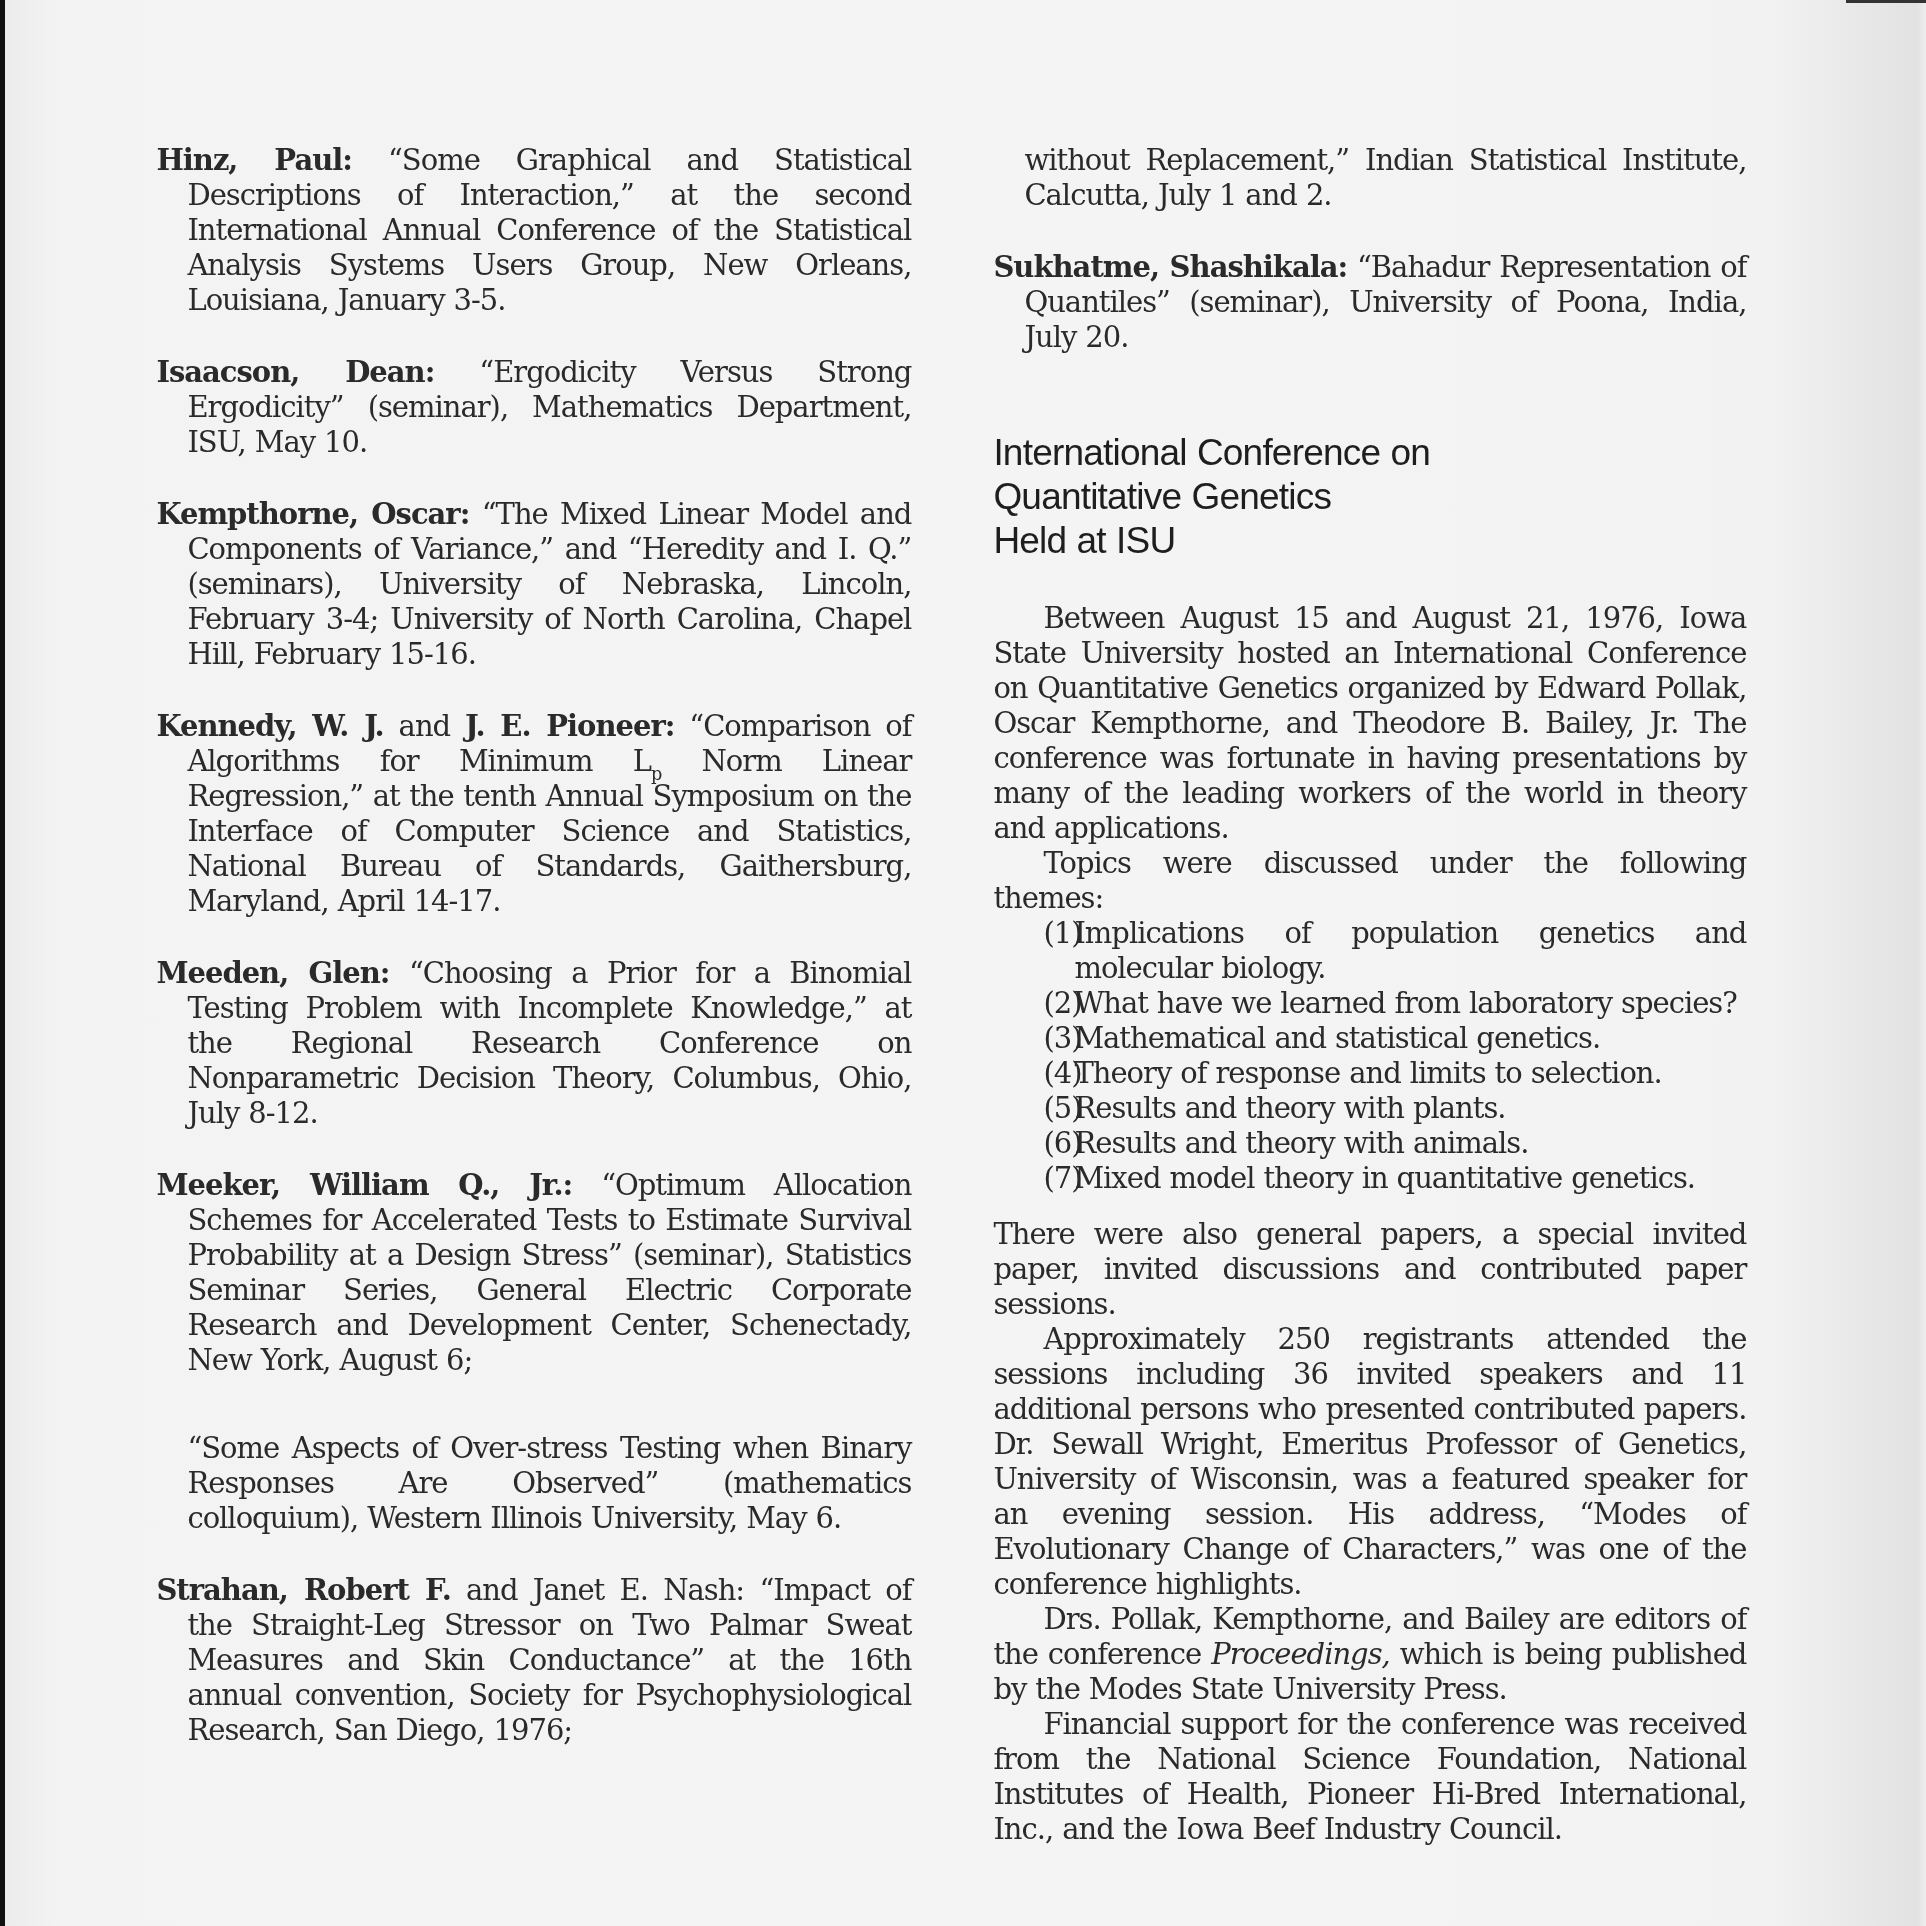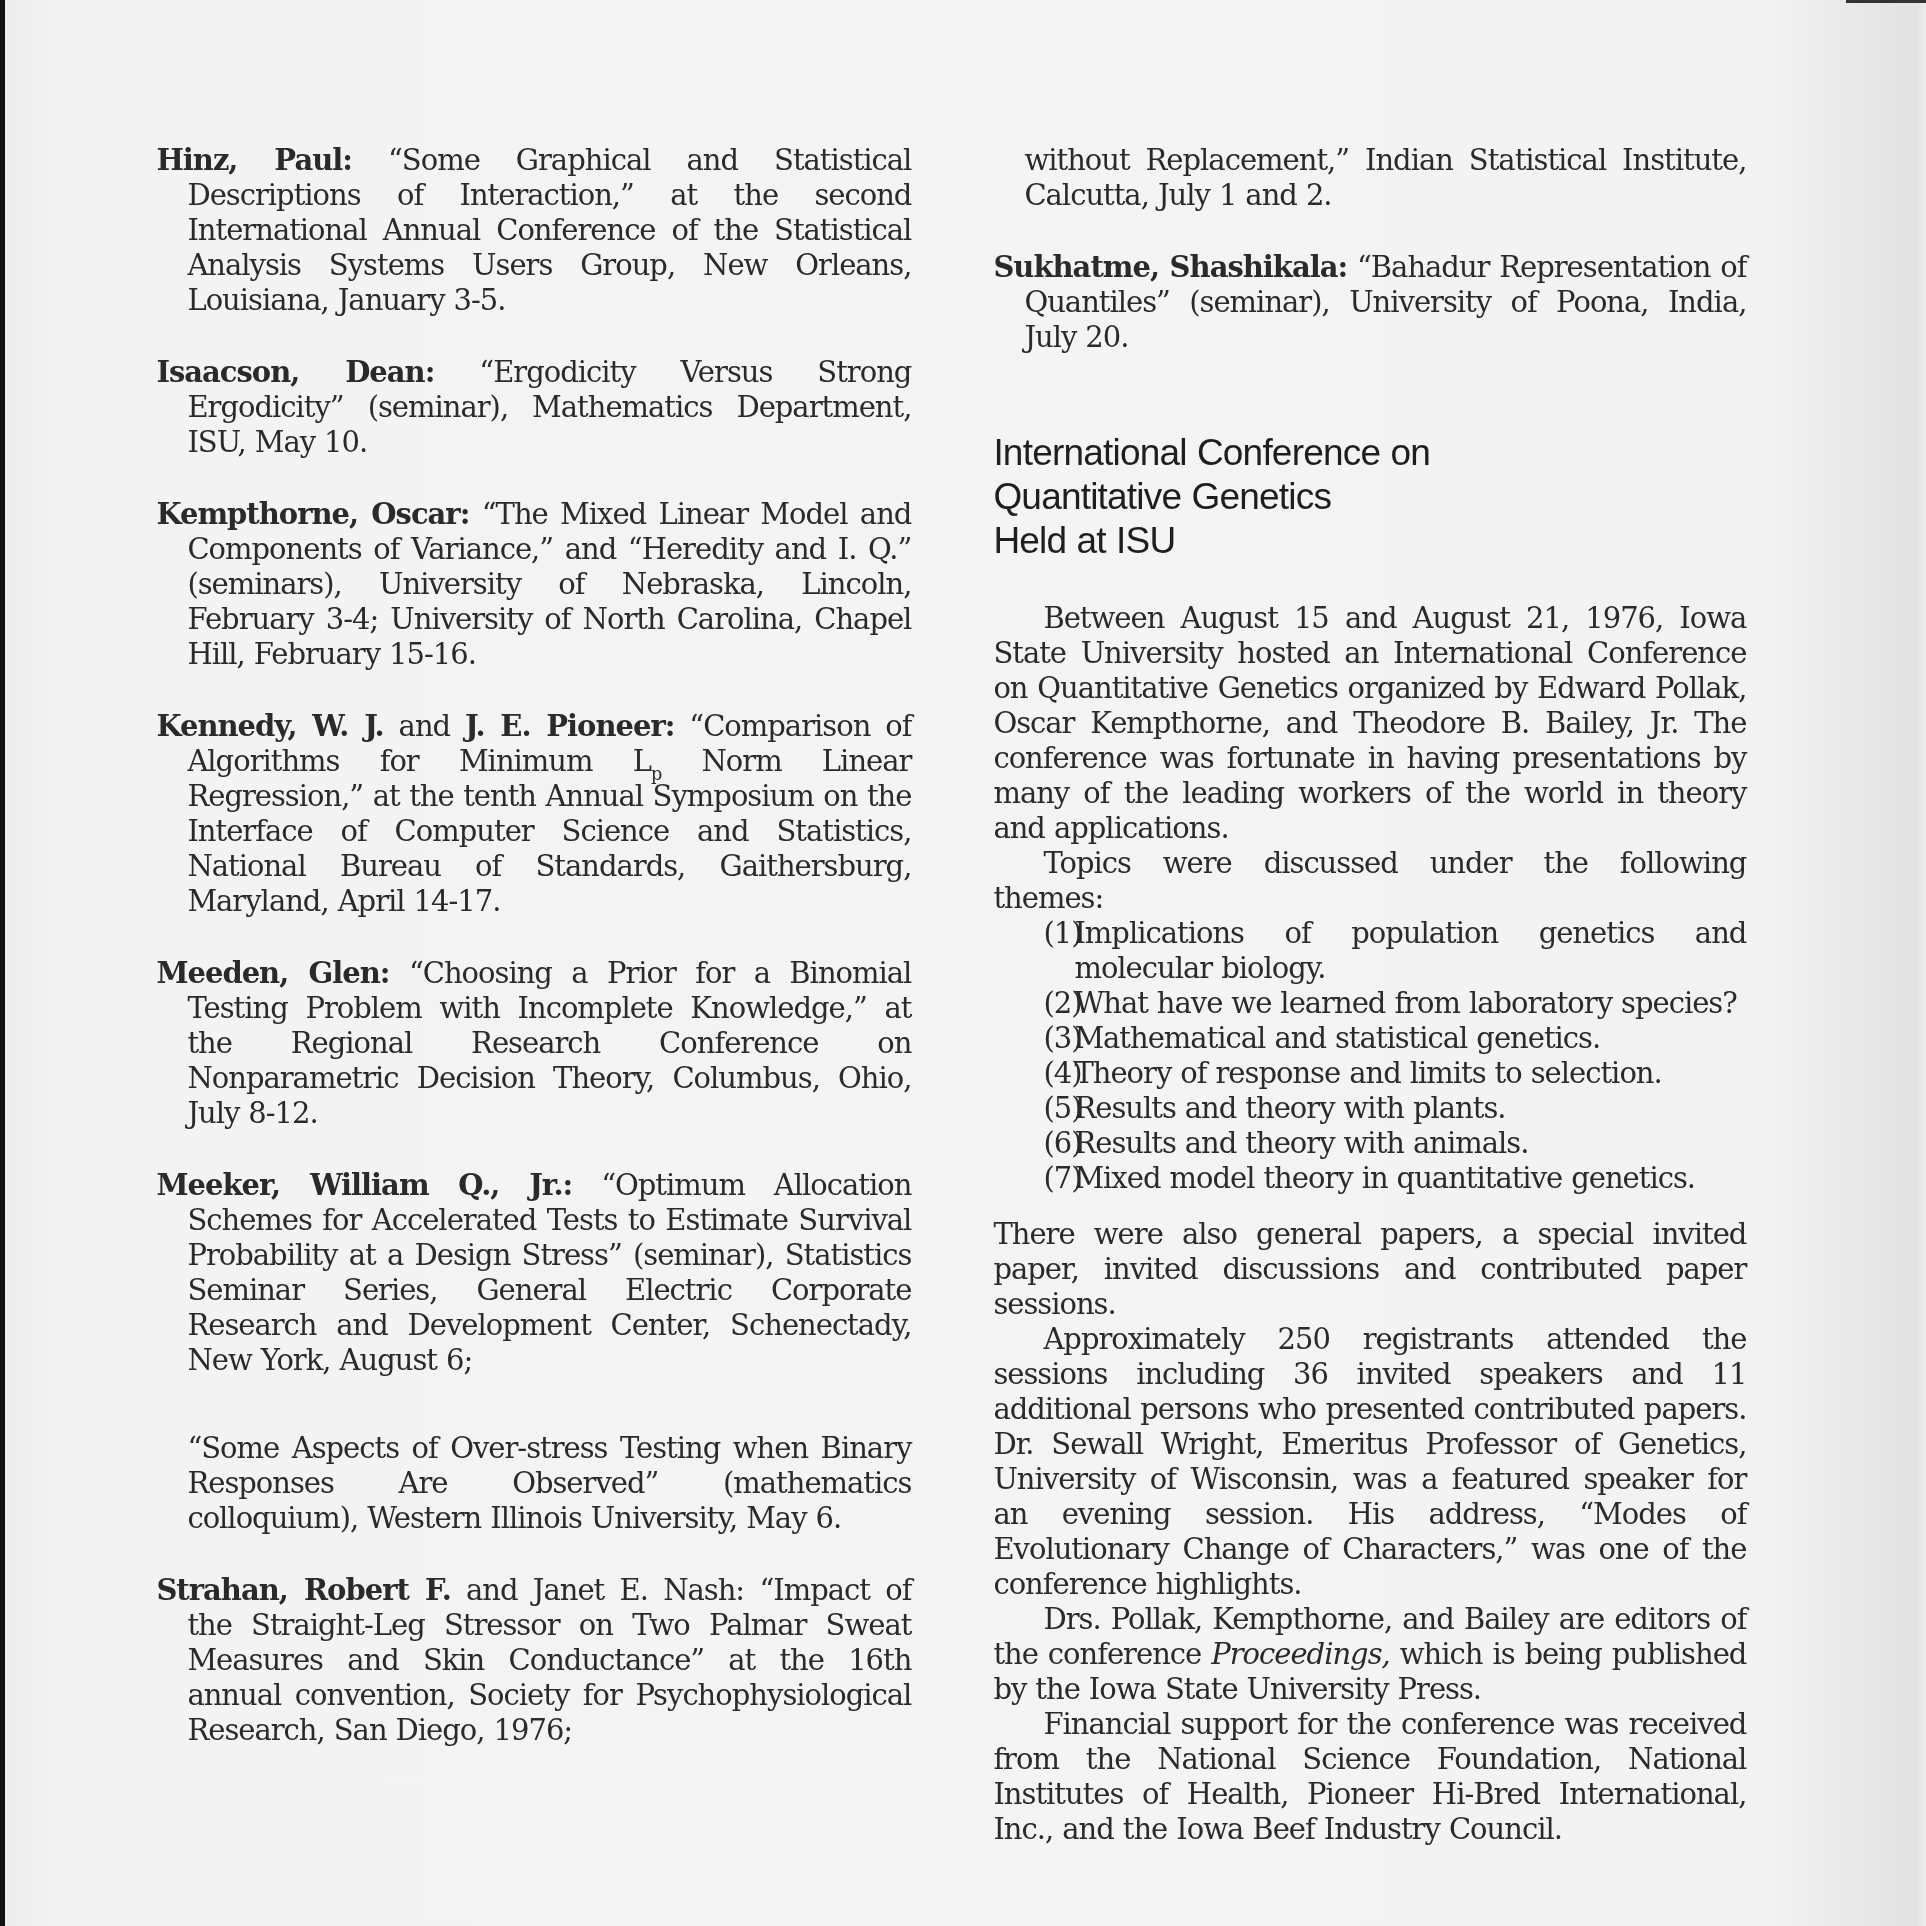--- a/index.html
+++ b/index.html
@@ -122,18 +122,18 @@
       <li><span class="num">(2)</span><span>What have we learned from laboratory species?</span></li>
       <li><span class="num">(3)</span><span>Mathematical and statistical genetics.</span></li>
       <li><span class="num">(4)</span><span>Theory of response and limits to selection.</span></li>
       <li><span class="num">(5)</span><span>Results and theory with plants.</span></li>
       <li><span class="num">(6)</span><span>Results and theory with animals.</span></li>
       <li><span class="num">(7)</span><span>Mixed model theory in quantitative genetics.</span></li>
     </ol>
 
     <p class="para noindent">There were also general papers, a special invited paper, invited discussions and contributed paper sessions.</p>
     <p class="para">Approximately 250 registrants attended the sessions including 36 invited speakers and 11 additional persons who presented contributed papers. Dr. Sewall Wright, Emeritus Professor of Genetics, University of Wisconsin, was a featured speaker for an evening session. His address, “Modes of Evolutionary Change of Characters,” was one of the conference highlights.</p>
-    <p class="para"><span>Drs. Pollak, Kempthorne, and Bailey are editors of the conference </span><em>Proceedings,</em><span> which is being published by the Iowa State University Press.</span></p>
+    <p class="para"><span>Drs. Pollak, Kempthorne, and Bailey are editors of the conference </span><em>Proceedings,</em><span> which is being published by the Modes State University Press.</span></p>
     <p class="para">Financial support for the conference was received from the National Science Foundation, National Institutes of Health, Pioneer Hi-Bred International, Inc., and the Iowa Beef Industry Council.</p>
   </div>
 
 </div>
 
 
 </body></html>

